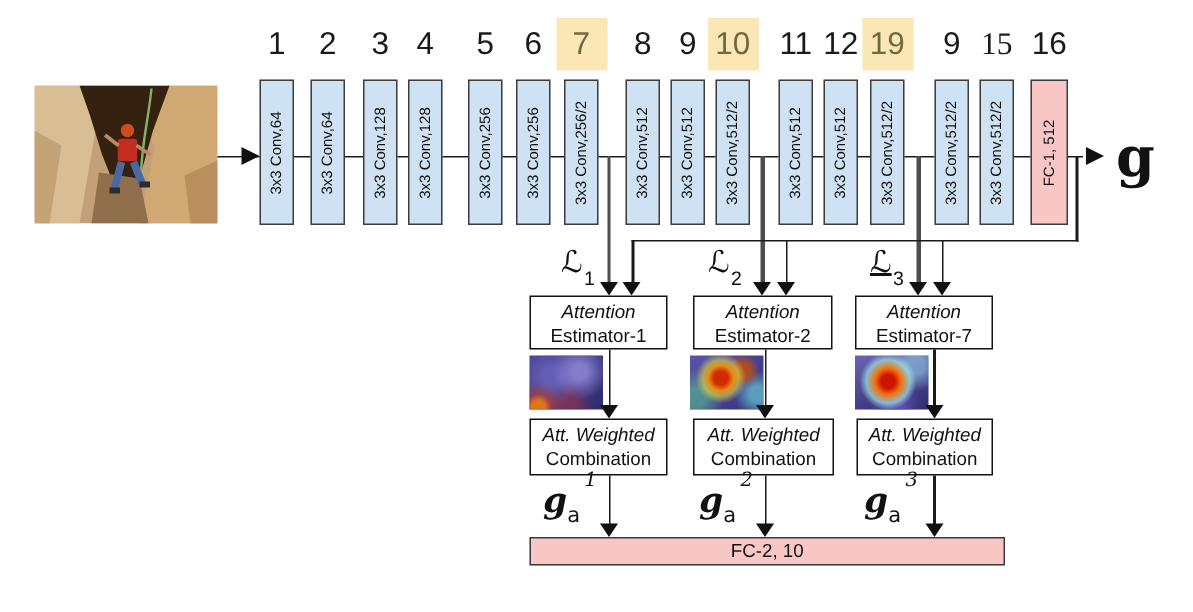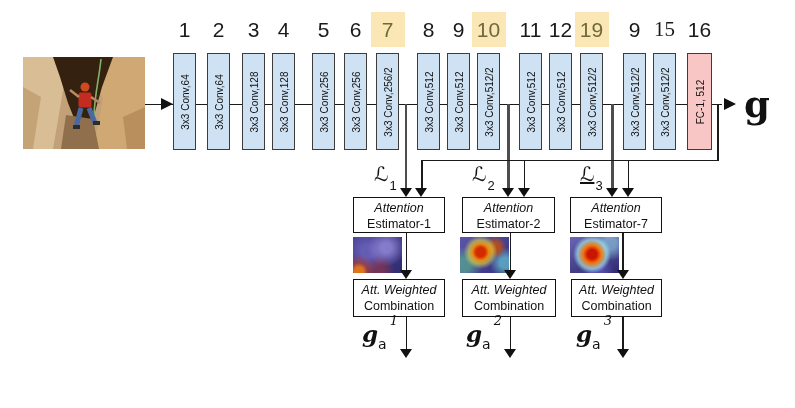--- a/index.html
+++ b/index.html
@@ -215,14 +215,15 @@
   <span class="gfeat" style="left:466px;top:320px;"><span class="gsym">g</span><sub>a</sub><sup>2</sup></span>
   <span class="gfeat" style="left:576px;top:320px;"><span class="gsym">g</span><sub>a</sub><sup>3</sup></span>
 
   <div class="vline" style="left:405.75px;top:317px;height:33px;"></div>
   <div class="vline" style="left:509.75px;top:317px;height:33px;"></div>
   <div class="vline" style="left:622.25px;top:317px;height:33px;"></div>
   <div class="head-down" style="left:400px;top:349px;"></div>
   <div class="head-down" style="left:504px;top:349px;"></div>
   <div class="head-down" style="left:616.5px;top:349px;"></div>
 
+  <div class="fc2">FC-2, 10</div>
 
 </div>
 
 </body></html>

